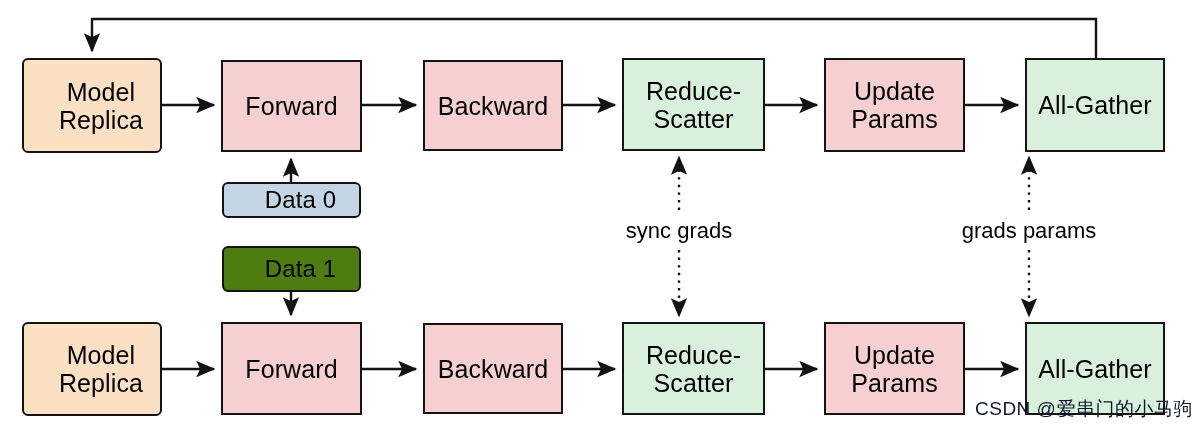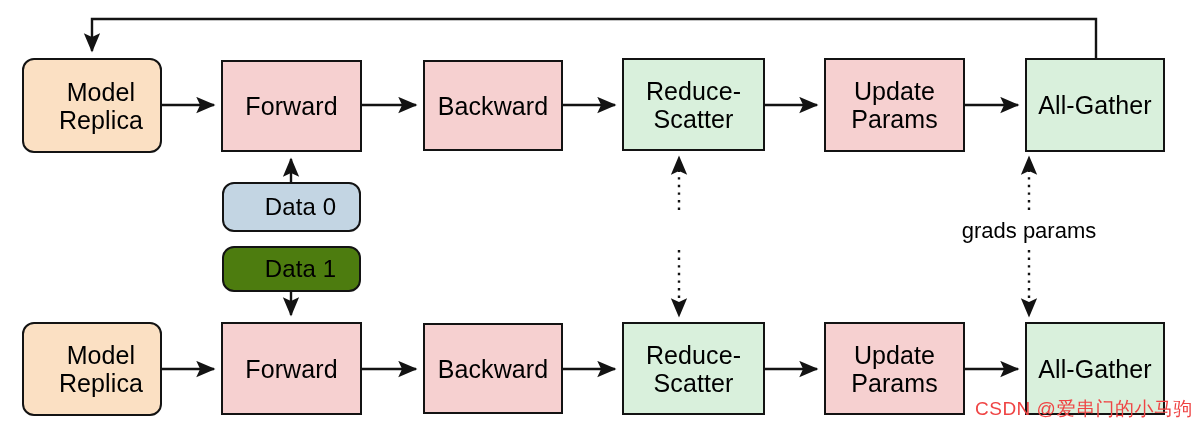--- a/index.html
+++ b/index.html
@@ -17,32 +17,32 @@
     box-sizing:border-box;
     border:2px solid #131313;
     display:flex;align-items:center;justify-content:center;
     text-align:center;
     color:#000000;
     font-size:25px;
     line-height:1.12;
     letter-spacing:0.1px;
     white-space:pre-line;
   }
-  .node.rounded{border-radius:12px;padding-left:18px;}
+  .node.rounded{border-radius:6px;padding-left:18px;}
   .node.small{font-size:24px;}
   .edge-label{
     position:absolute;
     color:#000;
     font-size:22px;
     white-space:nowrap;
     text-align:center;
   }
   .watermark{
     position:absolute;
-    color:#ef4444;
+    color:#0f172a;
     font-size:19px;
     white-space:nowrap;
     letter-spacing:0.5px;
   }
 </style>
 </head>
 <body>
 
 <div id="stage">
 
@@ -93,24 +93,25 @@
   <div class="node" style="left:423px;top:60px;width:140px;height:91px;background:#f6d0d0;">Backward</div>
 
   <div class="node" style="left:622px;top:58px;width:143px;height:93px;background:#d9f0dc;">Reduce-
 Scatter</div>
 
   <div class="node" style="left:824px;top:58px;width:141px;height:94px;background:#f6d0d0;">Update
 Params</div>
 
   <div class="node" style="left:1025px;top:58px;width:140px;height:94px;background:#d9f0dc;">All-Gather</div>
 
-  <div class="node rounded small" style="left:222px;top:182px;width:139px;height:50px;background:#c3d5e3;">Data 0</div>
+  <div class="node rounded small" style="left:222px;top:182px;width:139px;height:36px;background:#c3d5e3;">Data 0</div>
 
   <div class="node rounded small" style="left:222px;top:246px;width:139px;height:46px;background:#4d7c0f;">Data 1</div>
 
+  <div class="edge-label" style="left:679px;top:218px;transform:translate(-50%,0);">sync grads</div>
 
   <div class="edge-label" style="left:1029px;top:218px;transform:translate(-50%,0);">grads params</div>
 
   <div class="node rounded" style="left:22px;top:322px;width:140px;height:94px;background:#fbe0c3;">Model
 Replica</div>
 
   <div class="node" style="left:221px;top:322px;width:141px;height:93px;background:#f6d0d0;">Forward</div>
 
   <div class="node" style="left:423px;top:323px;width:140px;height:91px;background:#f6d0d0;">Backward</div>
 

